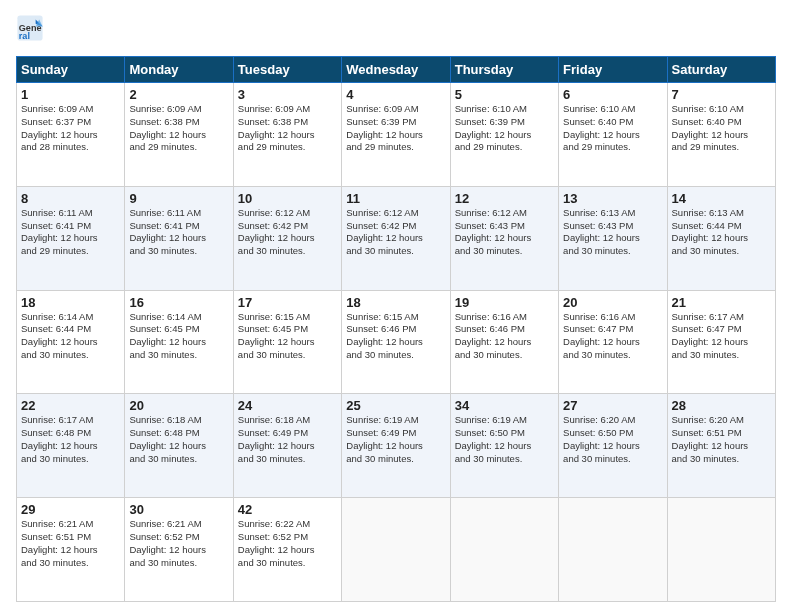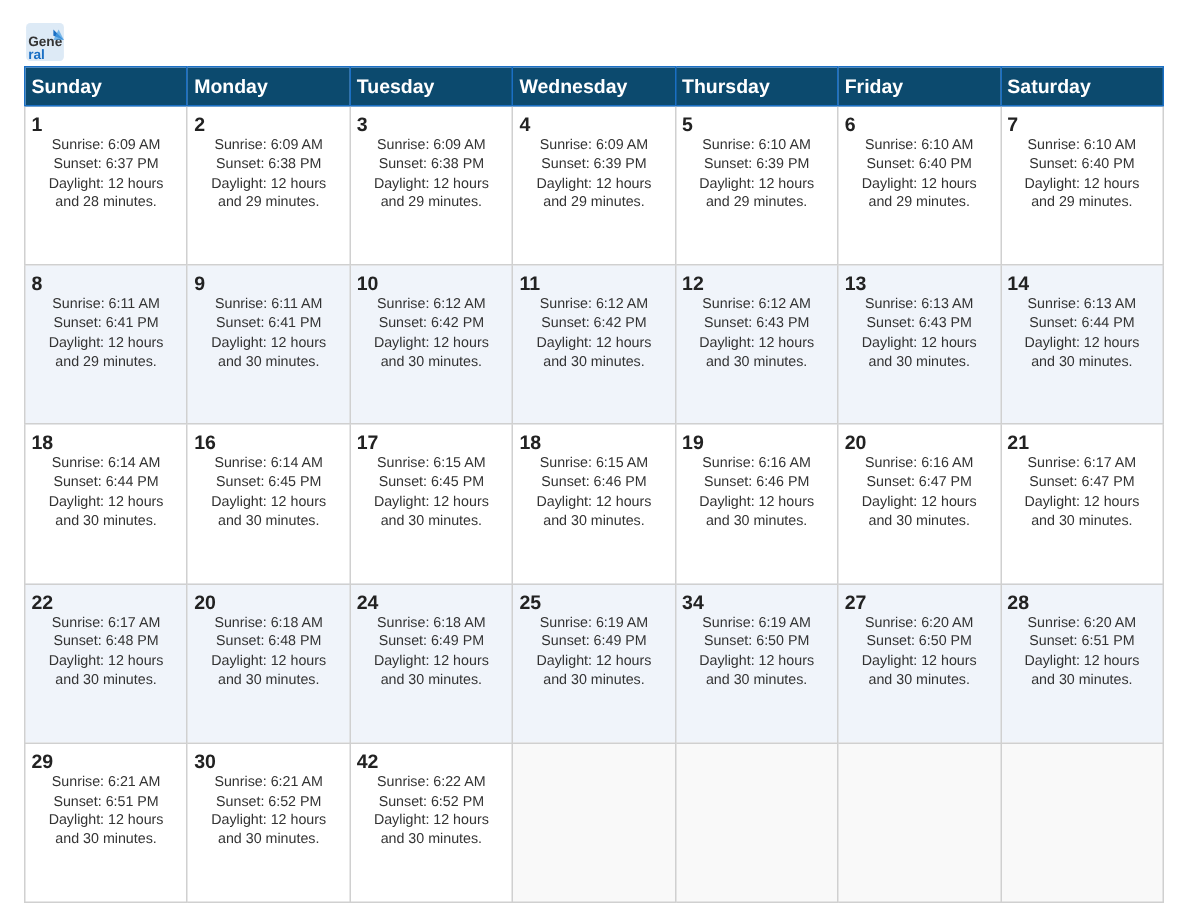--- a/index.html
+++ b/index.html
@@ -14,21 +14,21 @@
       width: 792px;
       height: 612px;
       padding: 14px 16px 10px 16px;
       display: flex;
       flex-direction: column;
     }
     .header {
       display: flex;
       justify-content: space-between;
       align-items: center;
-      margin-bottom: 2px;
+      margin-bottom: 14px;
     }
     .logo {
       display: flex;
       align-items: center;
     }
     .logo-icon {
       width: 28px;
       height: 28px;
       margin-right: 2px;
     }
@@ -78,21 +78,20 @@
       font-size: 13px;
       font-weight: bold;
       display: block;
       margin-bottom: 1px;
       color: #222;
     }
     .day-info {
       font-size: 9.5px;
       line-height: 1.35;
       color: #333;
-      text-align: center;
     }
     .empty-cell {
       background: #f9f9f9 !important;
     }
     table {
       width: 100%;
       border-collapse: collapse;
     }
   </style>
 </head>

